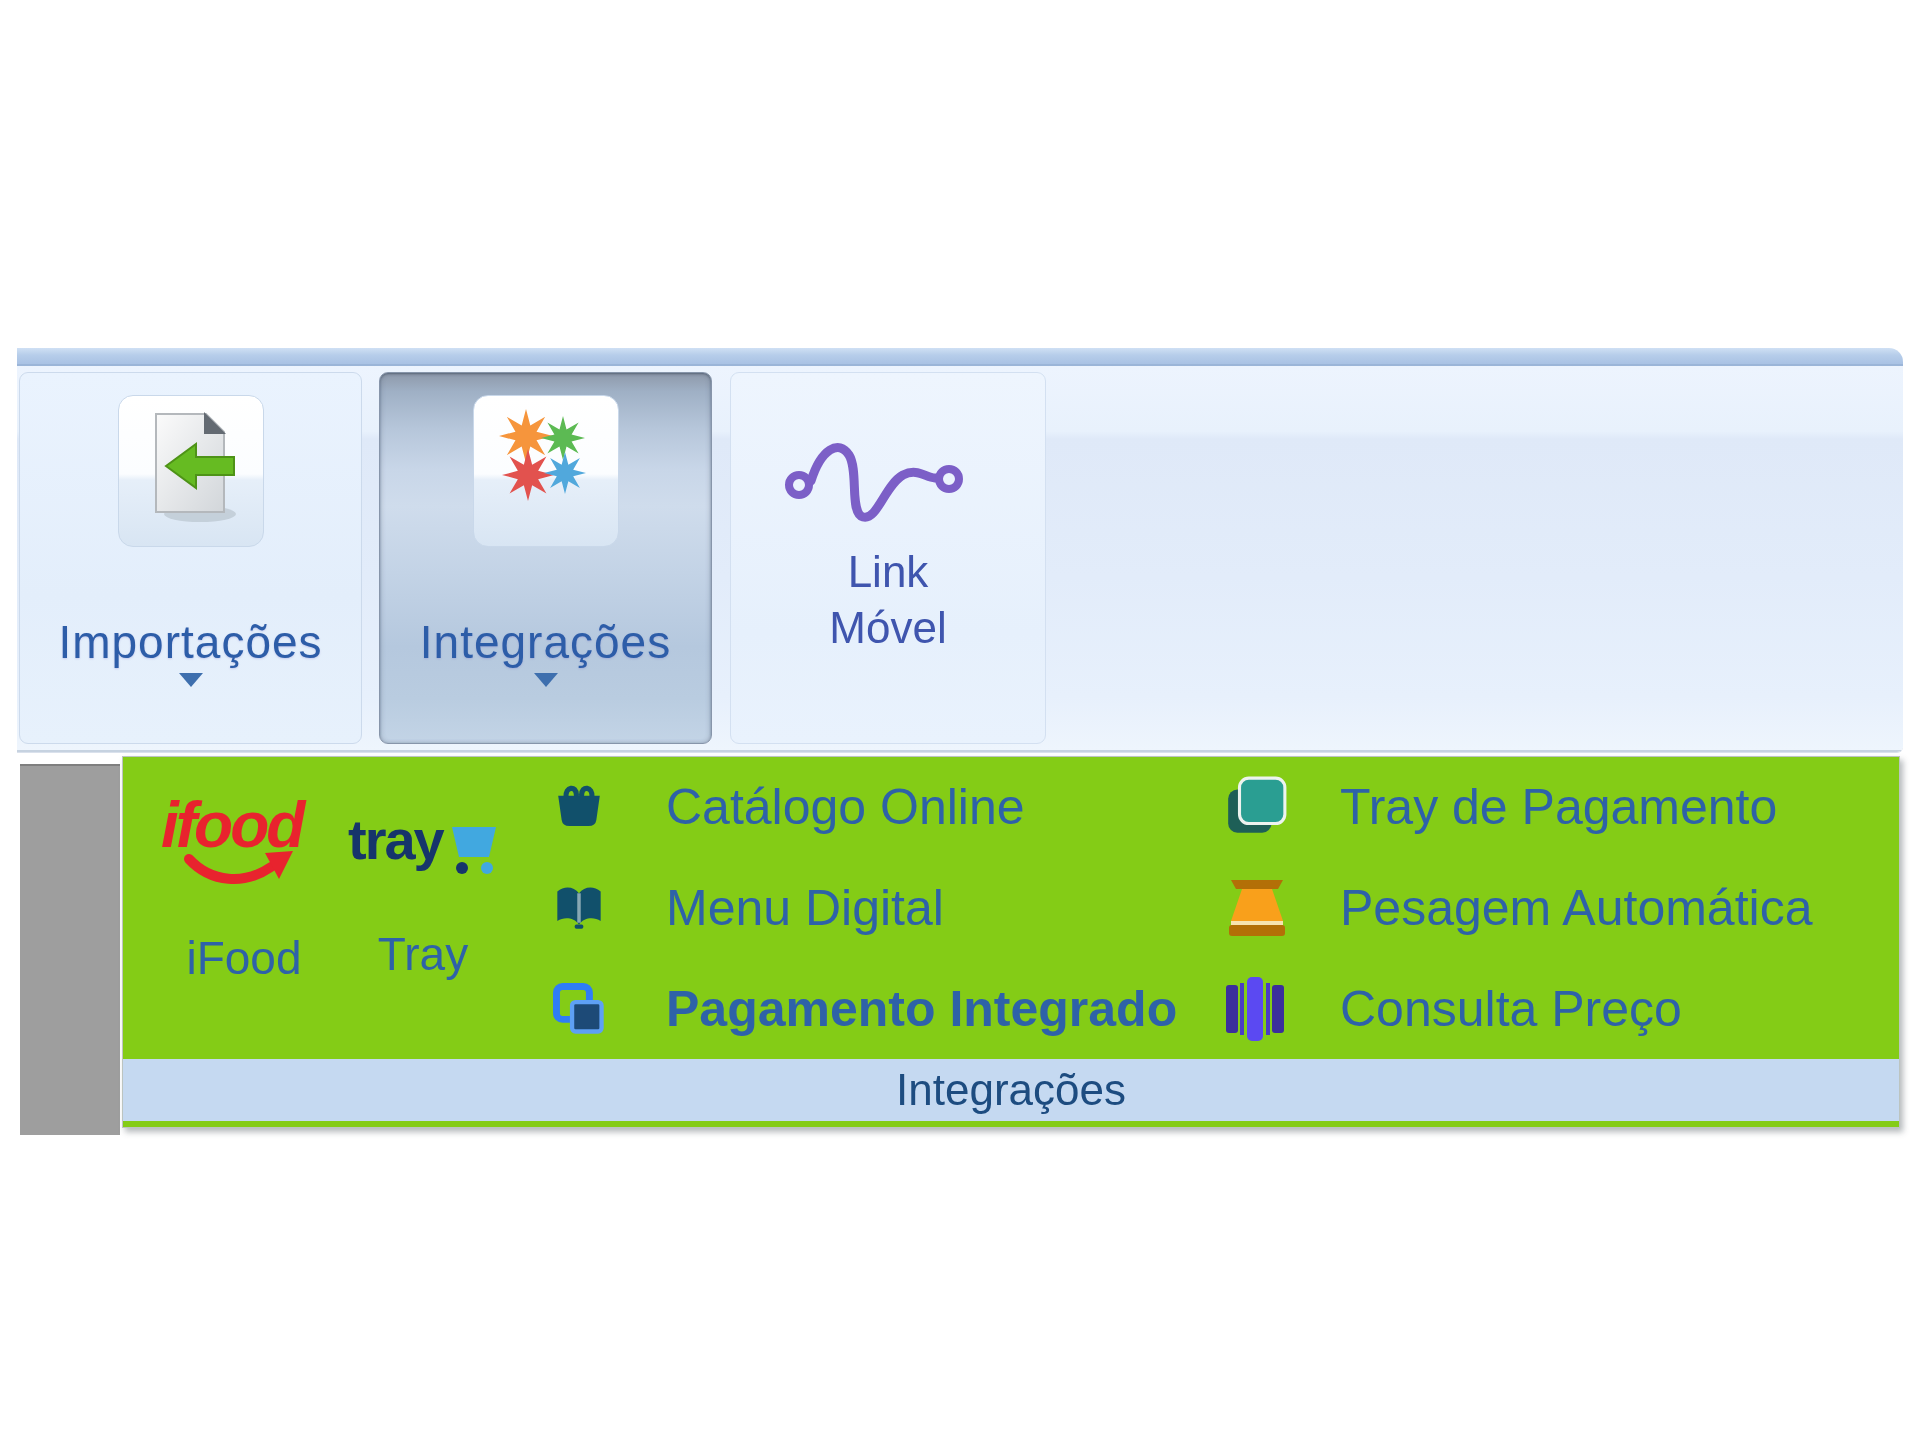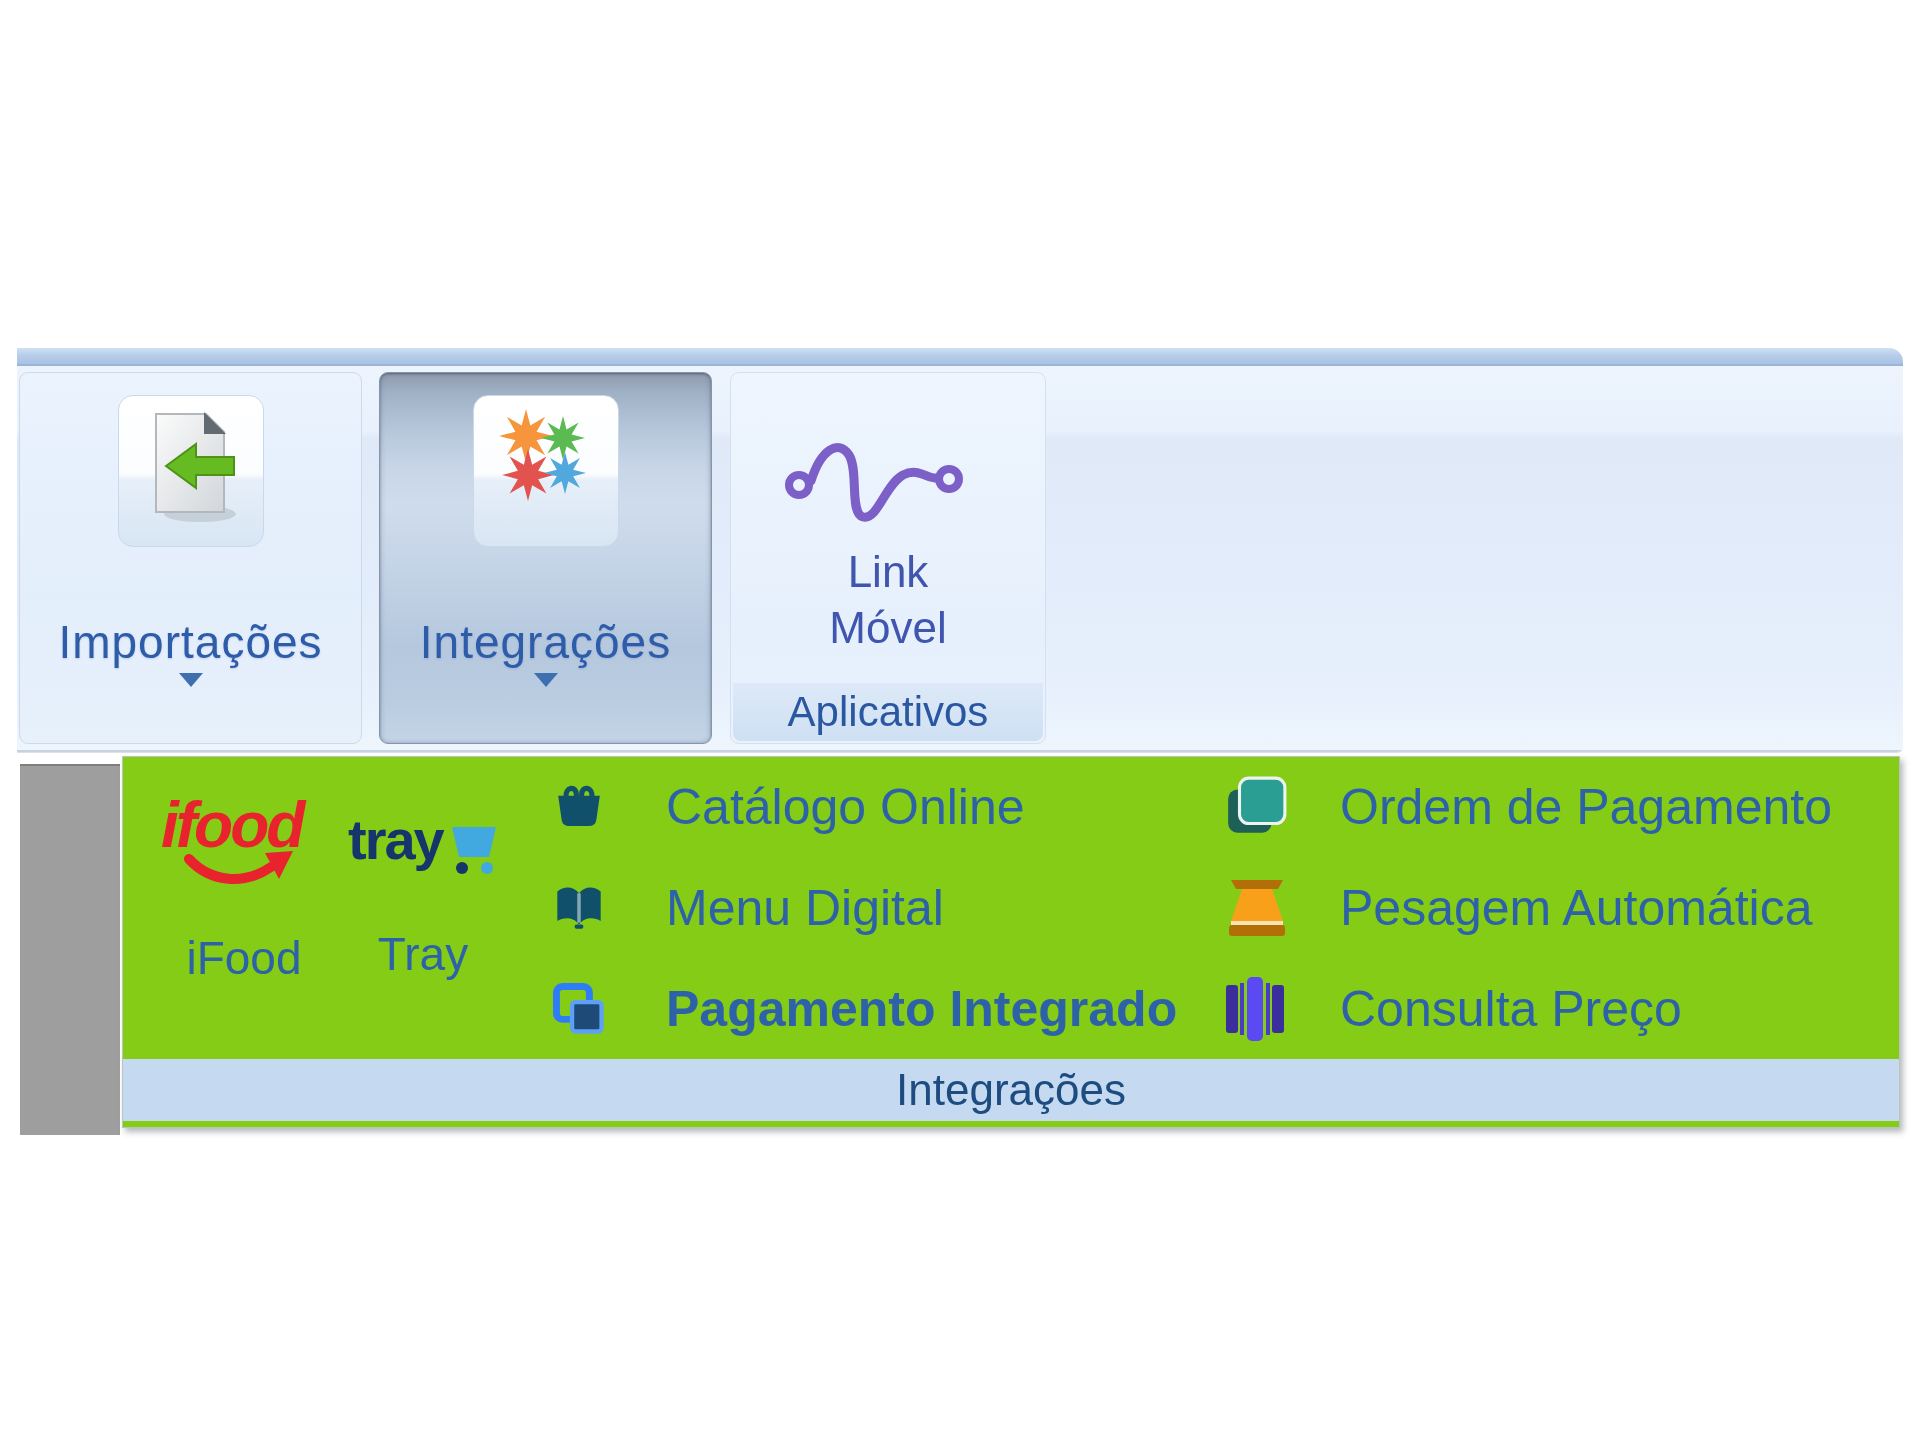--- a/index.html
+++ b/index.html
@@ -124,21 +124,20 @@
       </div>
 
       <div class="rgroup rgroup-link">
         <svg class="link-squiggle" width="210" height="116" viewBox="0 0 210 116">
           <circle cx="16" cy="64" r="10" fill="none" stroke="#7c5fc7" stroke-width="8"></circle>
           <path d="M28,60 C38,28 56,18 66,34 C76,50 66,92 80,96 C94,100 102,64 120,54 C134,47 142,56 152,57" fill="none" stroke="#7c5fc7" stroke-width="9" stroke-linecap="round"></path>
           <circle cx="166" cy="58" r="10" fill="none" stroke="#7c5fc7" stroke-width="8"></circle>
         </svg>
         <div class="link-line1">Link</div>
         <div class="link-line2">Móvel</div>
-        <div class="group-band">Aplicativos</div>
       </div>
 
     </div>
   </div>
 
   <div class="gray-strip"></div>
 
   <div class="panel">
 
     <div class="brand brand-ifood">
@@ -191,21 +190,21 @@
       <span class="menu-label">Pagamento Integrado</span>
     </div>
 
     <div class="menu-row menu-right" style="top:14px;height:72px;">
       <span class="menu-icon">
         <svg width="66" height="66" viewBox="0 0 64 64">
           <rect x="5" y="15" width="42" height="42" rx="9" fill="#1e5f57"></rect>
           <rect x="16" y="4" width="44" height="44" rx="9" fill="#2a9e92" stroke="#edf3ef" stroke-width="3"></rect>
         </svg>
       </span>
-      <span class="menu-label">Ordem de Pagamento</span>
+      <span class="menu-label">Tray de Pagamento</span>
     </div>
 
     <div class="menu-row menu-right" style="top:115px;height:72px;">
       <span class="menu-icon">
         <svg width="68" height="64" viewBox="0 0 68 64">
           <polygon points="8,4 60,4 55,13 13,13" fill="#b36f07"></polygon>
           <polygon points="19,13 49,13 60,45 8,45" fill="#f9a01b"></polygon>
           <rect x="8" y="45" width="52" height="4" fill="#f7e3b0"></rect>
           <rect x="6" y="49" width="56" height="11" rx="3" fill="#b36f07"></rect>
         </svg>

